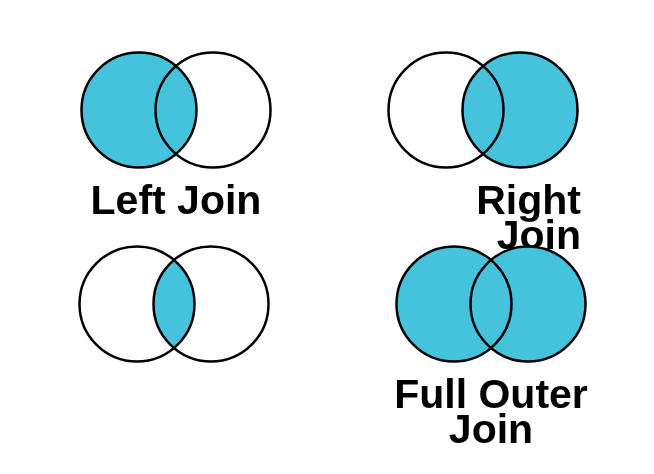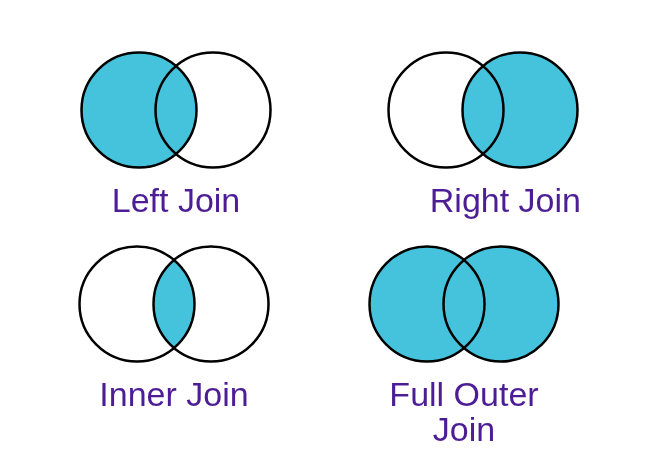--- a/index.html
+++ b/index.html
@@ -19,31 +19,31 @@
     width: 196px;
     text-align: center;
   }
   .venn-figure .venn-svg-holder {
     width: 196px;
     height: 124px;
     display: block;
   }
   .venn-figure figcaption {
     margin-top: 11px;
-    font-size: 34px;
+    font-size: 41px;
     line-height: 35px;
-    font-weight: 400;
-    color: #4c1d95;
+    font-weight: 700;
+    color: #000000;
     letter-spacing: 0px;
   }
   figure { margin: 0; }
   #fig-left-join   { left: 78px;  top: 48px; }
   #fig-right-join  { left: 385px; top: 48px; text-align: right; }
   #fig-inner-join  { left: 76px;  top: 242px; }
-  #fig-full-outer  { left: 366px; top: 242px; }
+  #fig-full-outer  { left: 393px; top: 242px; }
 </style>
 </head>
 <body>
 
 <figure class="venn-figure" id="fig-left-join">
   <div class="venn-svg-holder"><svg viewBox="0 0 196 124" width="196" height="124">
         <circle cx="61" cy="62" r="57.5" fill="#45C3DC"></circle>
         <circle cx="61" cy="62" r="57.5" fill="none" stroke="#000000" stroke-width="2.5"></circle>
         <circle cx="135" cy="62" r="57.5" fill="none" stroke="#000000" stroke-width="2.5"></circle>
       </svg></div>
@@ -63,21 +63,20 @@
   <div class="venn-svg-holder"><svg viewBox="0 0 196 124" width="196" height="124">
         <defs>
           <clipPath id="venn-clip-2">
             <circle cx="135" cy="62" r="57.5" fill="#000"></circle>
           </clipPath>
         </defs>
         <circle cx="61" cy="62" r="57.5" fill="#45C3DC" clip-path="url(#venn-clip-2)"></circle>
         <circle cx="61" cy="62" r="57.5" fill="none" stroke="#000000" stroke-width="2.5"></circle>
         <circle cx="135" cy="62" r="57.5" fill="none" stroke="#000000" stroke-width="2.5"></circle>
       </svg></div>
-  <figcaption>Inner Join</figcaption>
 </figure>
 
 <figure class="venn-figure" id="fig-full-outer">
   <div class="venn-svg-holder"><svg viewBox="0 0 196 124" width="196" height="124">
         <circle cx="61" cy="62" r="57.5" fill="#45C3DC"></circle>
         <circle cx="135" cy="62" r="57.5" fill="#45C3DC"></circle>
         <circle cx="61" cy="62" r="57.5" fill="none" stroke="#000000" stroke-width="2.5"></circle>
         <circle cx="135" cy="62" r="57.5" fill="none" stroke="#000000" stroke-width="2.5"></circle>
       </svg></div>
   <figcaption>Full Outer Join</figcaption>

